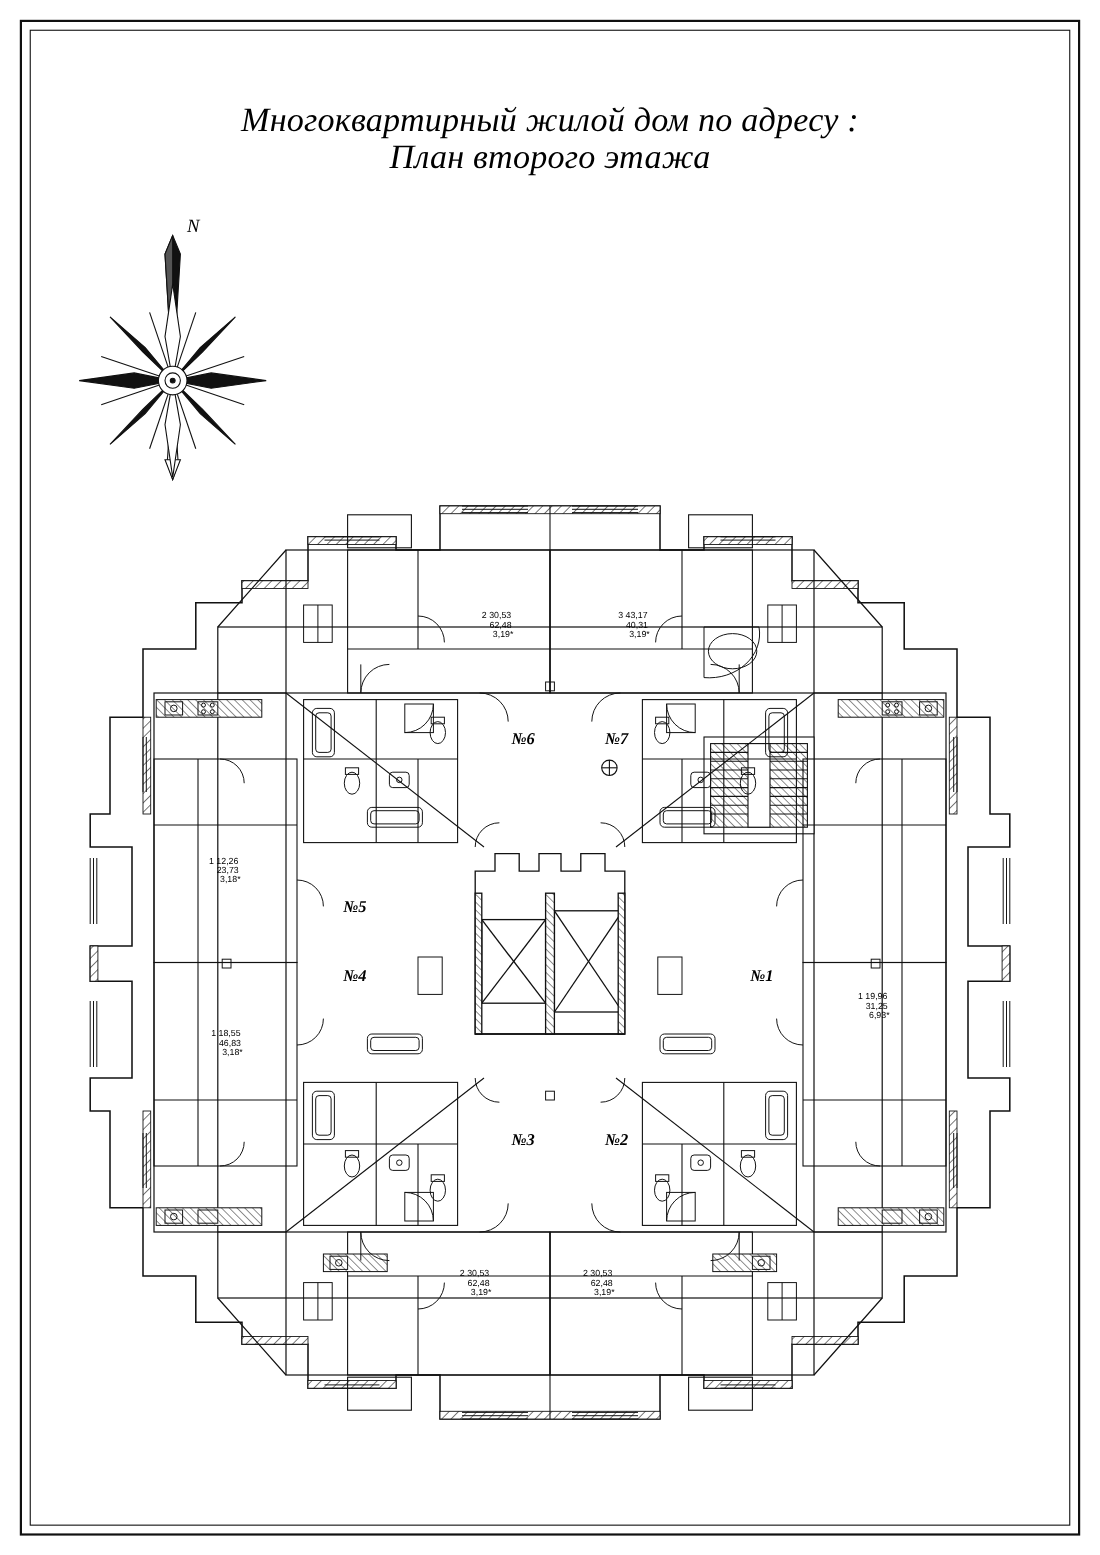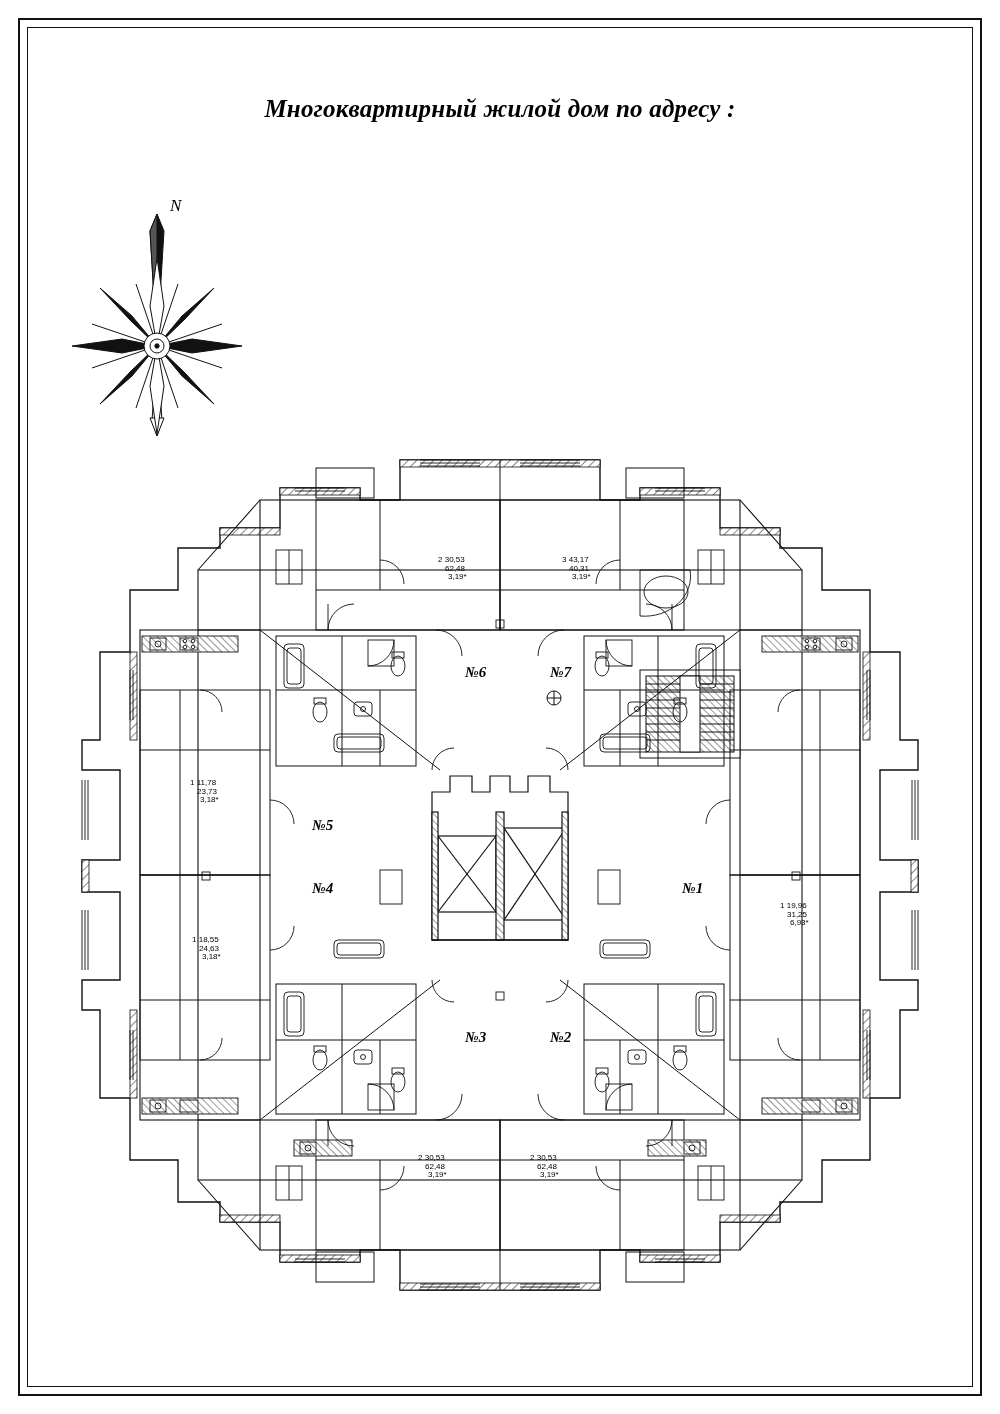--- a/index.html
+++ b/index.html
@@ -1,40 +1,41 @@
 <!DOCTYPE html>
 <html><head>
 <meta charset="utf-8">
 <style>
   html,body{margin:0;padding:0;background:#ffffff;}
   body{width:1000px;height:1414px;position:relative;font-family:"Liberation Serif",serif;color:#000;}
   #sheet{position:absolute;left:0;top:0;width:1000px;height:1414px;overflow:hidden;}
   .frame-outer{position:absolute;left:18px;top:18px;width:964px;height:1378px;border:2px solid #111;box-sizing:border-box;}
   .frame-inner{position:absolute;left:27px;top:27px;width:946px;height:1360px;border:1px solid #111;box-sizing:border-box;}
-  .title{position:absolute;left:0;top:92px;width:1000px;text-align:center;font-style:italic;font-size:25px;line-height:34px;font-family:"Liberation Serif",serif;letter-spacing:0.2px;font-weight:bold;}
+  .title{position:absolute;left:0;top:92px;width:1000px;text-align:center;font-style:italic;font-size:31px;line-height:34px;font-family:"Liberation Serif",serif;letter-spacing:0.2px;}
   .title div{white-space:nowrap;}
   .compass{position:absolute;left:62px;top:196px;width:190px;height:250px;}
   .compass .nlab{position:absolute;left:108px;top:0px;font-style:italic;font-size:17px;}
   .plan{position:absolute;left:80px;top:440px;width:840px;height:870px;}
   .aptlabel{position:absolute;font-style:italic;font-weight:bold;font-size:15px;font-family:"Liberation Serif",serif;}
   .roomnum{position:absolute;font-size:8px;line-height:8.5px;font-family:"Liberation Sans",sans-serif;}
   .roomnum .ln{white-space:nowrap;}
   .roomnum .u{}
   svg{display:block;}
 </style>
 </head>
 <body>
 
 <div id="sheet">
 
   <div class="frame-outer"></div>
   <div class="frame-inner"></div>
 
   <div class="title">
     <div>Многоквартирный жилой дом по адресу :</div>
+    <div>План второго этажа</div>
   </div>
 
   <div class="compass">
     <span class="nlab">N</span>
     <svg width="190" height="250" viewBox="0 0 190 250">
       <g stroke="#111" stroke-width="1" fill="none">
 
         <polygon points="95,150 88,35 95,18 102,35" fill="#111"></polygon>
         <polygon points="95,150 88,35 95,18" fill="#555"></polygon>
 
@@ -442,29 +443,29 @@
 
     <div class="roomnum" style="left:482px;top:116px">
       <div class="ln"><span>3</span>
         <span class="u">43,17</span></div>
       <div class="ln" style="padding-left:7px"><span>40,31</span></div>
       <div class="ln" style="padding-left:10px"><span>3,19*</span></div>
     </div>
 
     <div class="roomnum" style="left:110px;top:339px">
       <div class="ln"><span>1</span>
-        <span class="u">11,78</span></div>
+        <span class="u">12,26</span></div>
       <div class="ln" style="padding-left:7px"><span>23,73</span></div>
       <div class="ln" style="padding-left:10px"><span>3,18*</span></div>
     </div>
 
     <div class="roomnum" style="left:112px;top:496px">
       <div class="ln"><span>1</span>
         <span class="u">18,55</span></div>
-      <div class="ln" style="padding-left:7px"><span>24,63</span></div>
+      <div class="ln" style="padding-left:7px"><span>46,83</span></div>
       <div class="ln" style="padding-left:10px"><span>3,18*</span></div>
     </div>
 
     <div class="roomnum" style="left:700px;top:462px">
       <div class="ln"><span>1</span>
         <span class="u">19,96</span></div>
       <div class="ln" style="padding-left:7px"><span>31,25</span></div>
       <div class="ln" style="padding-left:10px"><span>6,93*</span></div>
     </div>
 

